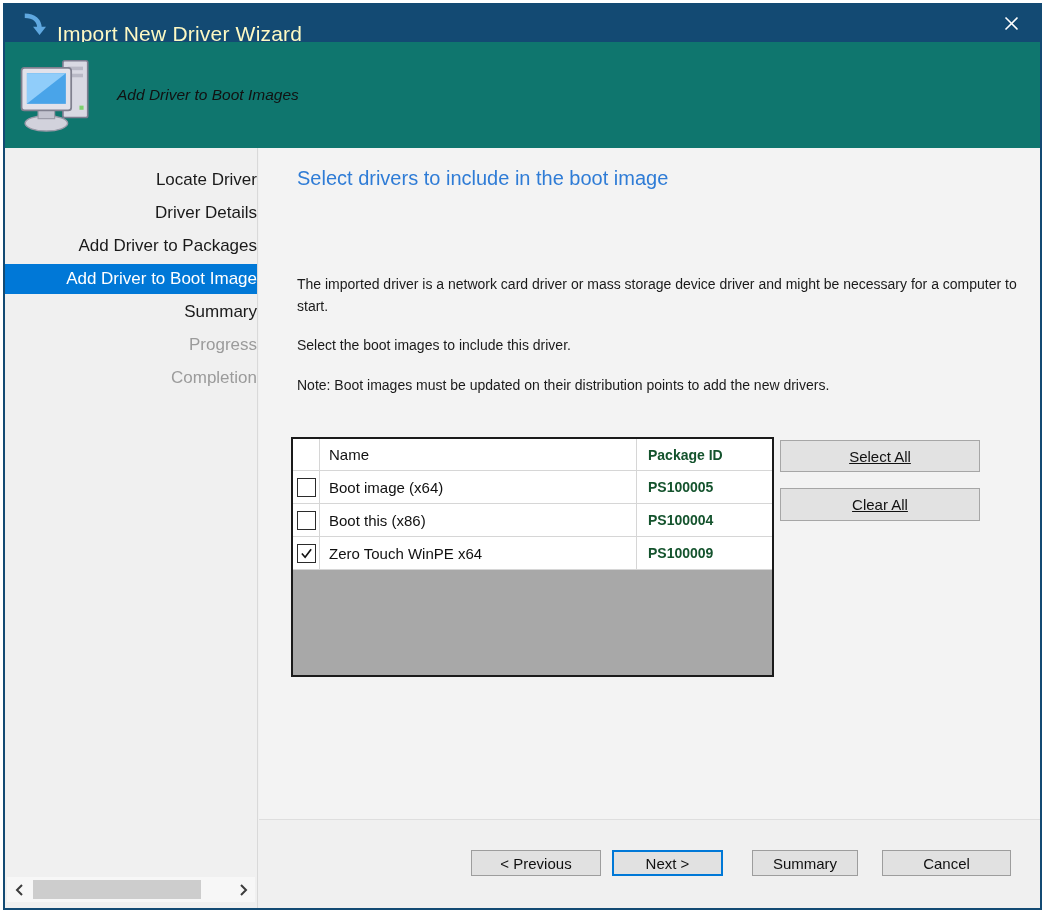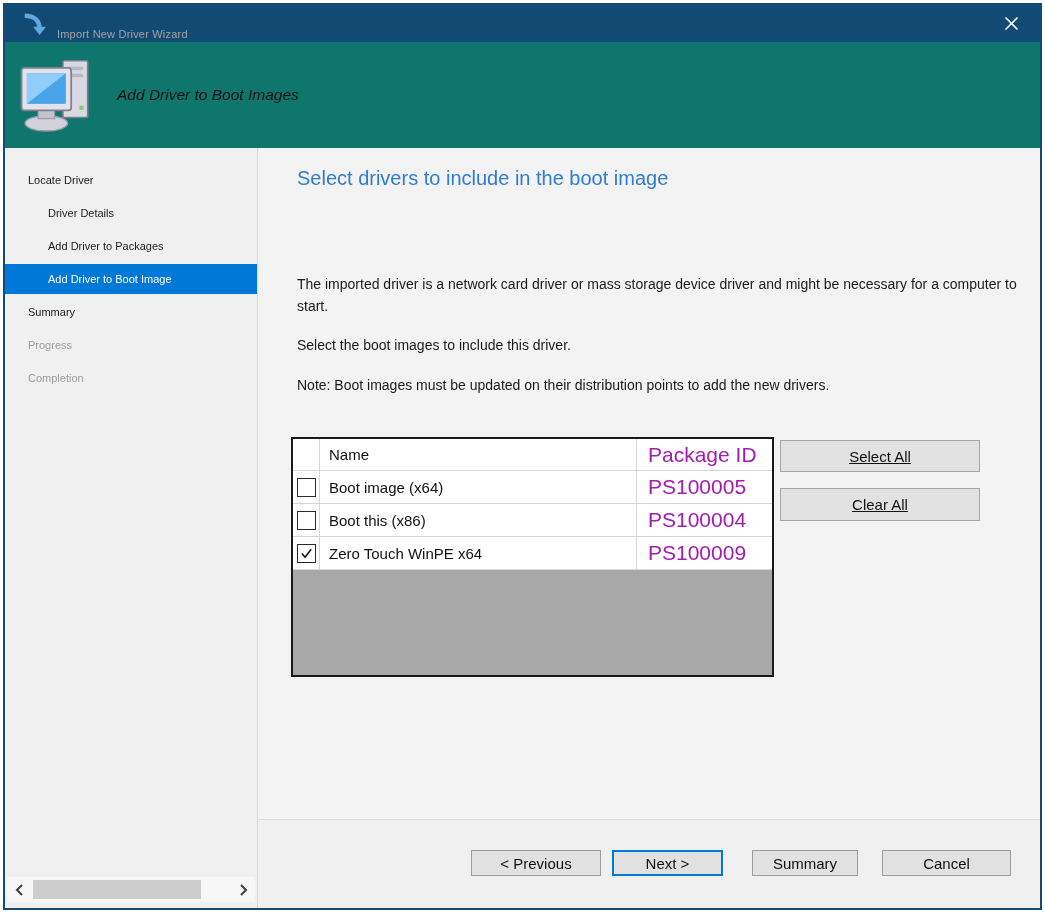--- a/index.html
+++ b/index.html
@@ -12,41 +12,41 @@
   .window{
     position:absolute;left:3px;top:3px;width:1039px;height:907px;
     box-sizing:border-box;border:2px solid #134a73;background:#f0f0f0;
   }
   
   .titlebar{
     position:absolute;left:0;top:0;right:0;height:37px;background:#134a73;
     display:flex;align-items:center;
   }
   .titlebar .wicon{margin-left:17px;display:flex;}
-  .titlebar .ttext{color:#a3a3a3;font-size:11px;margin-left:11px;letter-spacing:.2px;margin-top:20px;}
+  .titlebar .ttext{color:#fef9c3;font-size:21px;margin-left:11px;letter-spacing:.2px;margin-top:20px;}
   .close-btn{
     position:absolute;right:0;top:0;width:58px;height:37px;
     display:flex;align-items:center;justify-content:center;cursor:pointer;
   }
   
   .headerband{position:absolute;left:0;top:37px;right:0;height:106px;background:#0f766e;font-style:italic;}
   .pc-icon{position:absolute;left:14px;top:14px;}
   .hb-title{
     position:absolute;left:112px;top:0;height:106px;display:flex;align-items:center;
     font-size:15.5px;color:#111111;
   }
   
   .sidebar{
     position:absolute;left:0;top:143px;width:253px;bottom:0;
     background:#f0f0f0;border-right:1px solid #d9d9d9;box-sizing:border-box;
   }
   .nav-item{
     position:absolute;left:0;width:100%;height:30px;line-height:30px;
-    font-size:11px;color:#1a1a1a;white-space:nowrap;overflow:hidden;
-    box-sizing:border-box;cursor:pointer;
+    font-size:17px;color:#1a1a1a;white-space:nowrap;overflow:hidden;
+    box-sizing:border-box;cursor:pointer;text-align:right;
   }
   .nav-item.lvl1{padding-left:23px;}
   .nav-item.lvl2{padding-left:43px;}
   .nav-item.selected{background:#0078d7;color:#ffffff;}
   .nav-item.disabled{color:#9b9b9b;}
   
   .hscroll{
     position:absolute;left:2px;bottom:6px;width:248px;height:25px;
     background:#f7f7f7;display:flex;align-items:stretch;
   }
@@ -65,21 +65,21 @@
   #para-note{top:355px;}
   
   .tbl{
     position:absolute;left:286px;top:432px;width:483px;height:240px;
     background:#a8a8a8;border:2px solid #1a1a1a;box-sizing:border-box;overflow:hidden;
   }
   .tbl-row{display:flex;height:33px;background:#ffffff;border-bottom:1px solid #d6d6d6;box-sizing:border-box;}
   .tbl-row.head{height:32px;}
   .c-cb{width:27px;border-right:1px solid #d6d6d6;display:flex;align-items:center;justify-content:center;box-sizing:border-box;}
   .c-name{width:317px;border-right:1px solid #d6d6d6;display:flex;align-items:center;padding-left:9px;box-sizing:border-box;font-size:15px;color:#111;}
-  .c-pid{flex:1;display:flex;align-items:center;padding-left:11px;box-sizing:border-box;font-size:21px;color:#a21caf;}
+  .c-pid{flex:1;display:flex;align-items:center;padding-left:11px;box-sizing:border-box;font-size:14px;color:#14532d;font-weight:bold;}
   .cb{
     width:19px;height:19px;background:#ffffff;border:1px solid #2b2b2b;box-sizing:border-box;
     display:flex;align-items:center;justify-content:center;cursor:pointer;
   }
   .cb svg{display:none;}
   .cb.checked svg{display:block;}
   
   .side-btn{
     position:absolute;width:200px;height:32px;background:#e2e2e2;border:1px solid #a6a6a6;
     font-size:15px;color:#111;font-family:inherit;cursor:pointer;text-decoration:underline;

